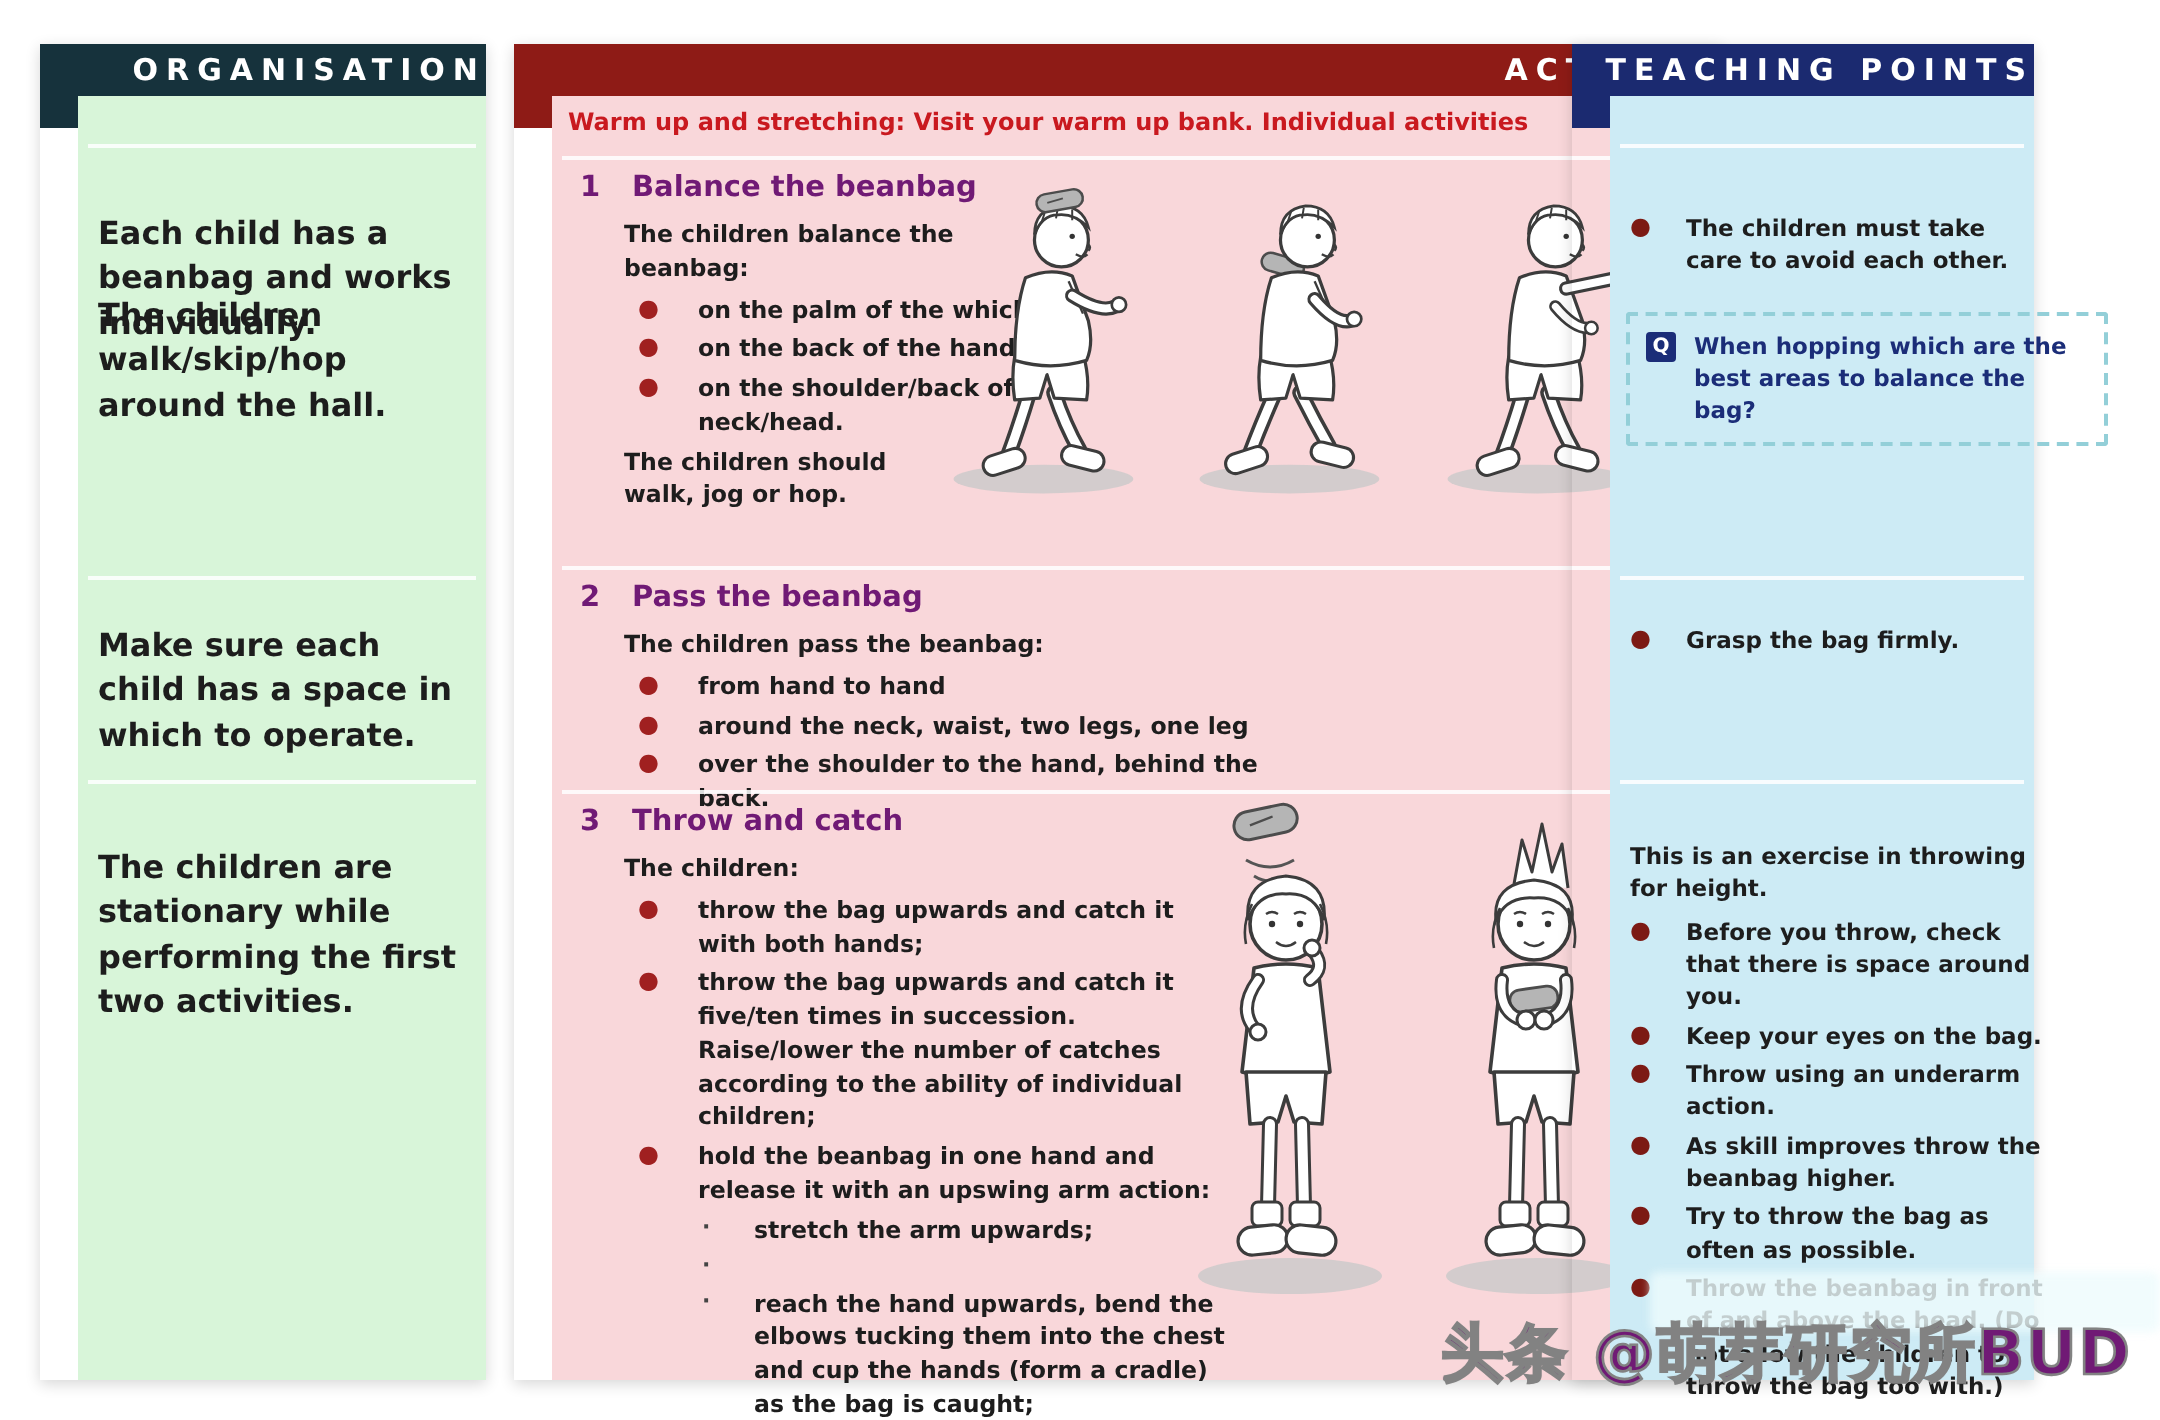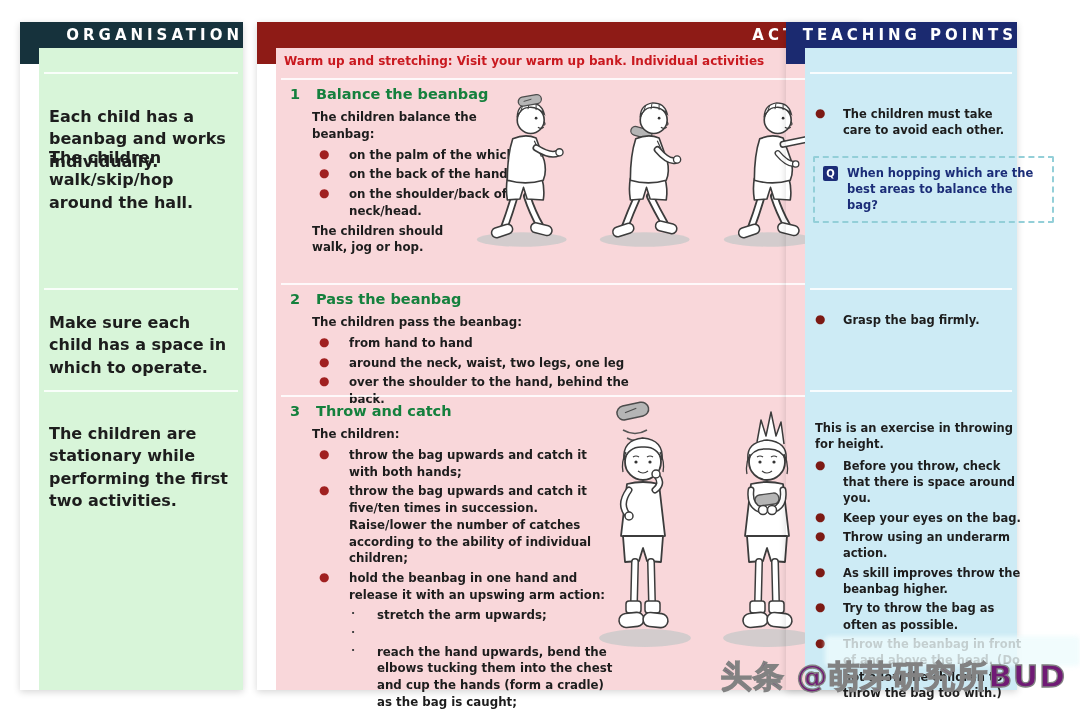--- a/index.html
+++ b/index.html
@@ -16,21 +16,21 @@
   .act .col-header{background:#8e1b16;}
   .act .col-body{background:#f9d7da;}
   .tp{left:786px;width:231px;}
   .tp .col-header{background:#1b2a70;}
   .tp .col-body{background:#cdebf5;}
   .divider{position:absolute;left:5px;right:5px;height:0;border-top:2px solid rgba(255,255,255,.85);}
   
   .note{position:absolute;left:10px;right:8px;font-size:16px;line-height:1.4;margin:0;}
   
   .warmup{position:absolute;top:6px;left:8px;right:8px;font-size:12px;color:#c9191f;margin:0;}
-  .sec-head{position:absolute;left:14px;color:#15803d;font-size:14.5px;}
+  .sec-head{position:absolute;left:14px;color:#701a75;font-size:14.5px;}
   .sec-head .num{display:inline-block;width:26px;}
   .sec-content{position:absolute;font-size:11.8px;line-height:1.42;}
   .intro{margin:0 0 4px 0;}
   .outro{margin:2px 0 0 0;}
   .w150{max-width:150px;}
   .b-row{display:flex;margin-bottom:3px;}
   .b-mark{width:30px;flex:0 0 30px;padding-left:7px;color:#a02020;font-size:12px;line-height:1.3;}
   .b-text{flex:1;}
   .sub{margin-left:32px;}
   .sub .b-mark{color:#444;width:26px;flex:0 0 26px;font-size:11px;}

